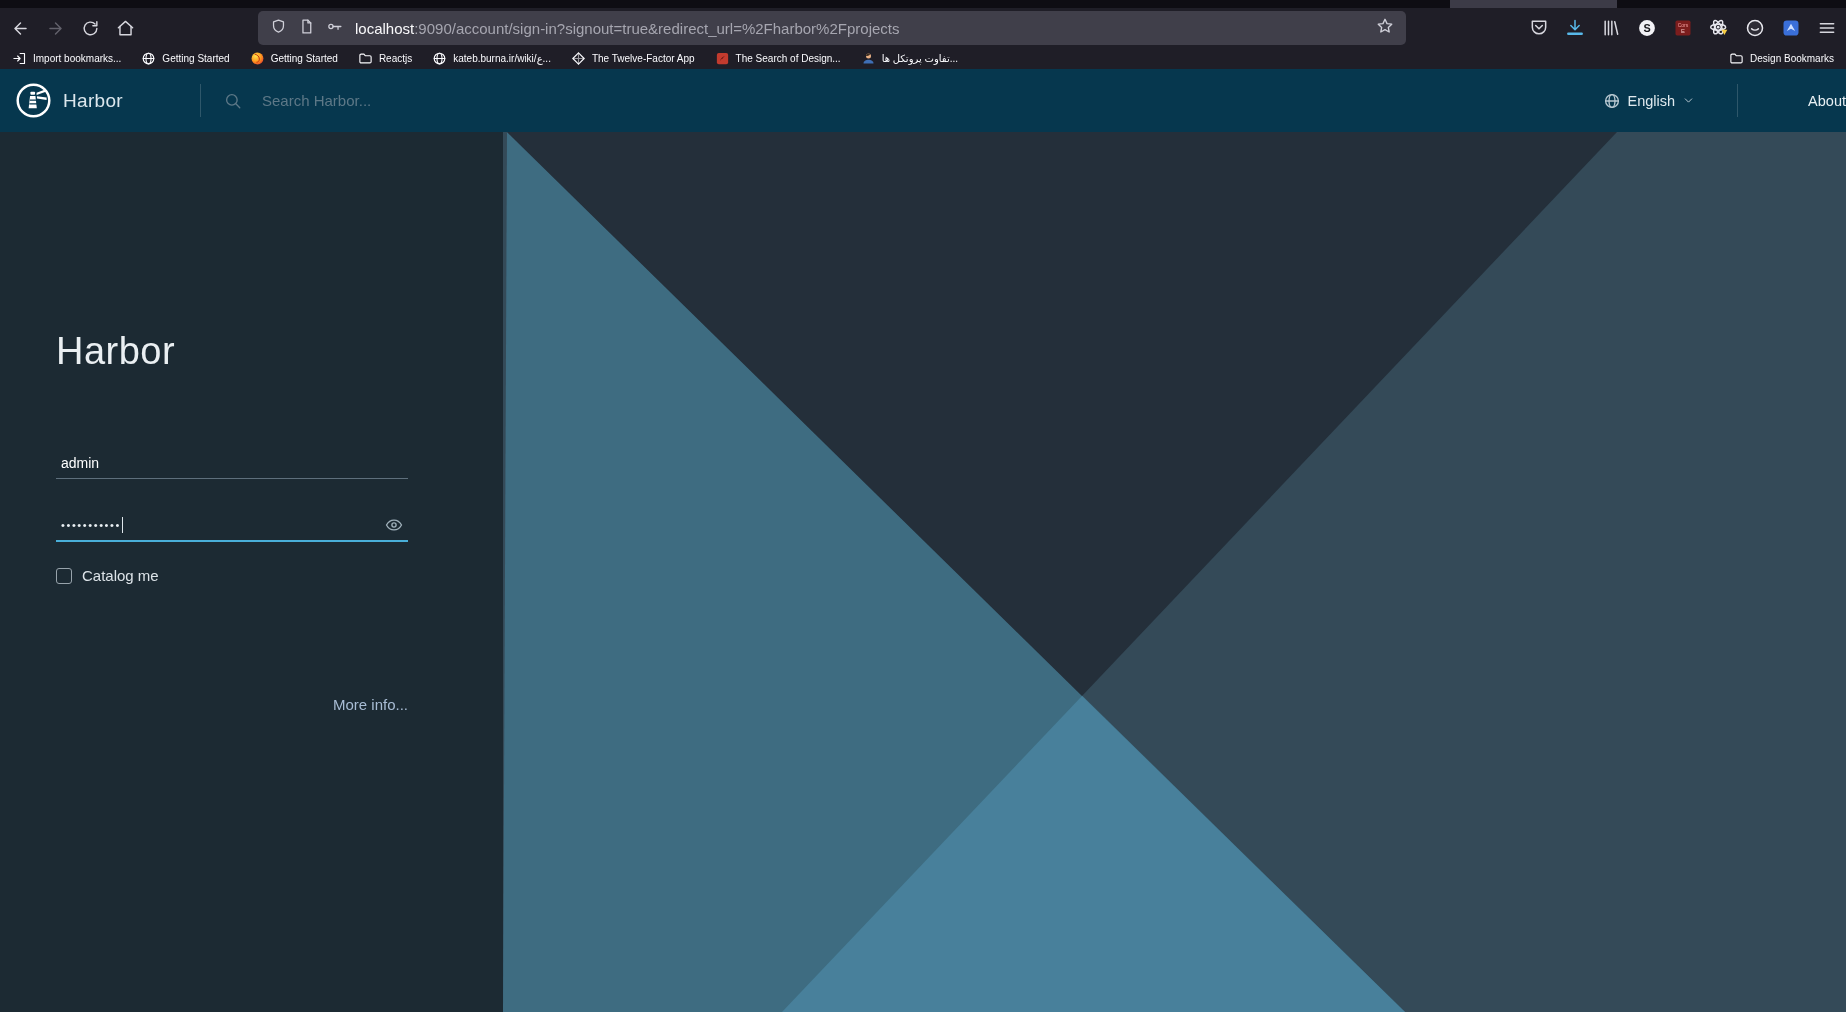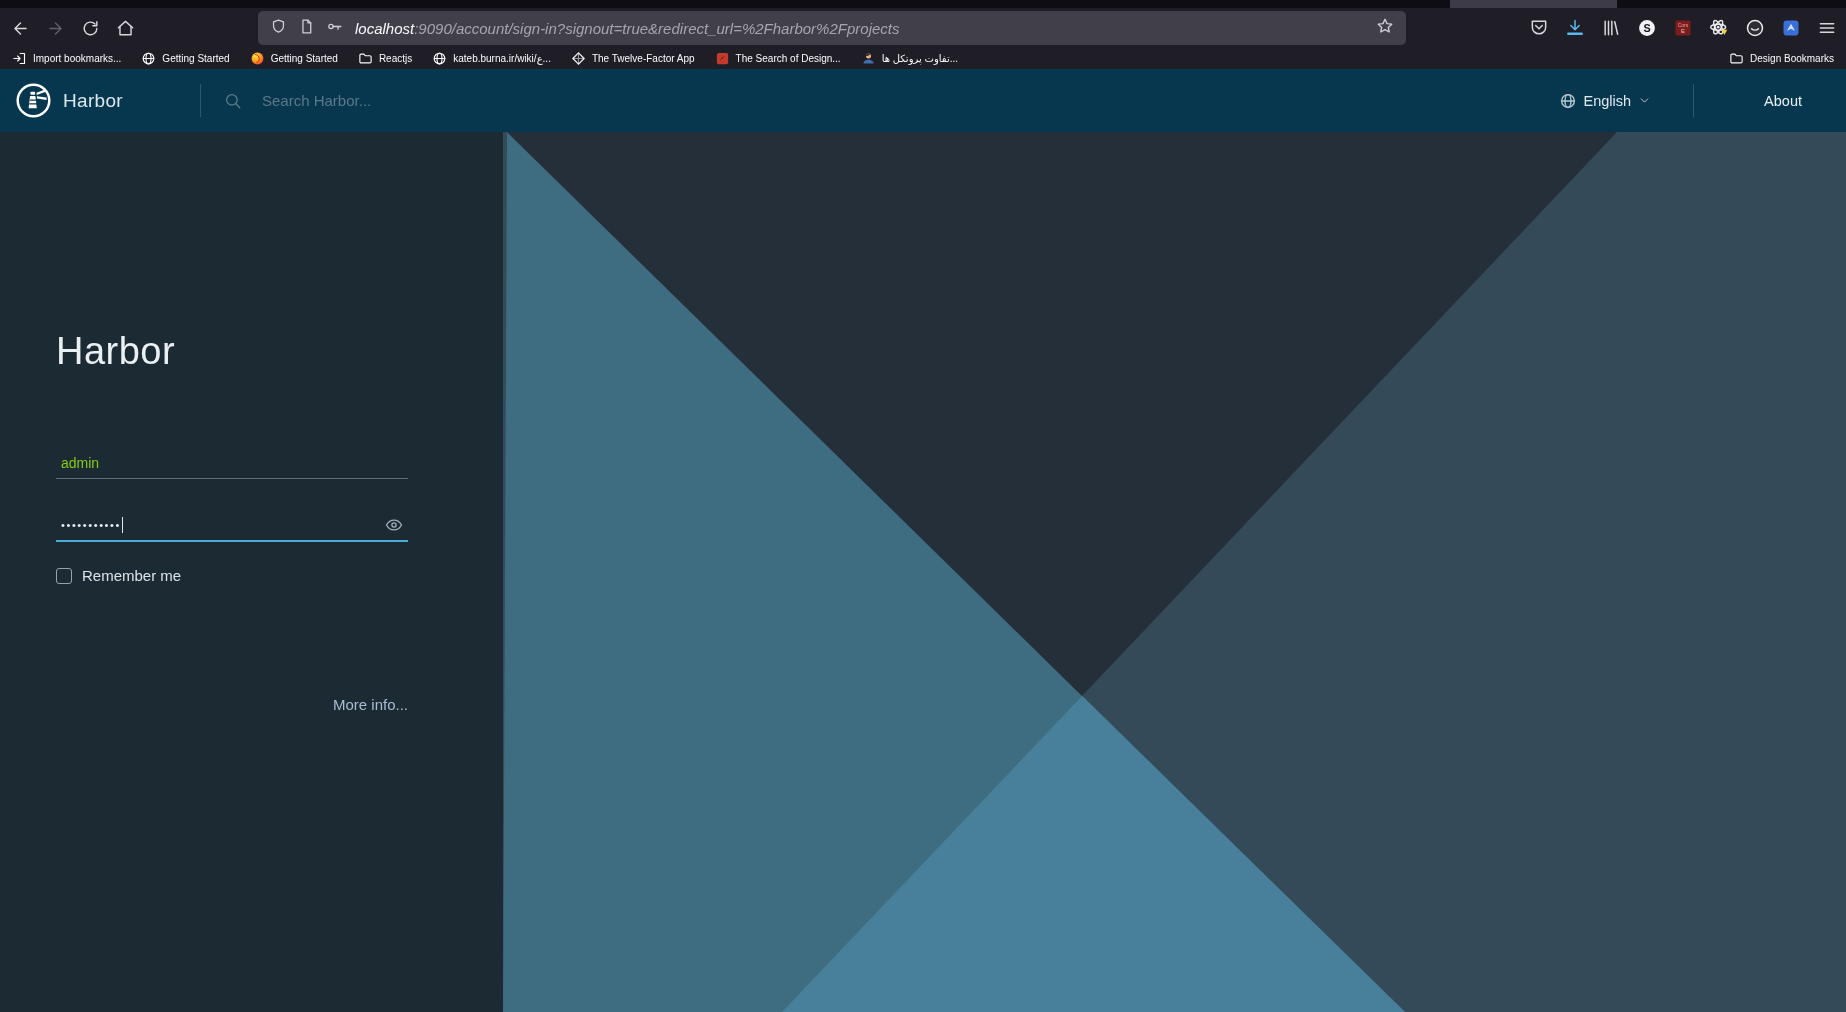--- a/index.html
+++ b/index.html
@@ -9,21 +9,21 @@
   
   .chrome { position:absolute; top:0; left:0; width:1846px; height:69px; background:#1f1e27; }
   .tabstrip { position:relative; height:8px; background:#0e0d13; }
   .tab-remnant { position:absolute; left:1450px; top:0; width:167px; height:8px; background:#3c3b47; }
   .toolbar { position:relative; height:40px; }
   .navicons { position:absolute; left:8px; top:0; height:40px; display:flex; align-items:center; gap:11px; color:#d7d7de; }
   .tbtn { width:24px; height:24px; display:flex; align-items:center; justify-content:center; border-radius:4px; }
   .tbtn svg { width:19px; height:19px; }
   .dim { color:#62616b; }
   .urlbar { position:absolute; left:258px; top:3px; width:1148px; height:34px; background:#403f4a;
-    border-radius:5px; display:flex; align-items:center; padding:0 12px; color:#cfcfd8;font-style:italic; }
+    border-radius:5px; display:flex; align-items:center; padding:0 12px; color:#cfcfd8; }
   .url-ic { display:flex; align-items:center; gap:11px; margin-right:12px; color:#d0d0d9; }
   .url-ic svg { width:17px; height:17px; }
   .urltext { flex:1; font-size:15px; white-space:nowrap; overflow:hidden; }
   .host { color:#f9f9fb; } .rest { color:#a6a6b0; }
   .star { color:#d0d0d9; } .star svg { width:18px; height:18px; }
   .extrow { position:absolute; right:8px; top:3px; height:34px; display:flex; align-items:center; gap:14px; color:#d7d7de; }
   .ext { width:22px; height:22px; display:flex; align-items:center; justify-content:center; }
   .ext svg { width:20px; height:20px; }
 
   .bookmarksbar { position:relative; height:21px; display:flex; align-items:center; padding:0 12px;
@@ -35,38 +35,38 @@
   
   .harbor-header { position:absolute; top:69px; left:0; width:1846px; height:63px; background:#06374e; color:#e6eef2; }
   .brand { position:absolute; left:15px; top:0; height:63px; display:flex; align-items:center; gap:11px; }
   .brand-name { font-size:19px; letter-spacing:.3px; color:#dce7ed; }
   .hdr-div { position:absolute; top:15px; width:1px; height:33px; background:rgba(255,255,255,.16); }
   .hdr-search { position:absolute; left:224px; top:0; height:63px; display:flex; align-items:center; gap:18px; color:#5d7887; }
   .hdr-search svg { width:18px; height:18px; }
   .hdr-search input { background:transparent; border:none; outline:none; font-size:15px; width:300px;
     color:#cfdbe2; font-family:inherit; }
   .hdr-search input::placeholder { color:#5d7887; }
-  .hdr-right { position:absolute; right:0; top:0; height:63px; display:flex; align-items:center; padding-right:44px; }
+  .hdr-right { position:absolute; right:0; top:0; height:63px; display:flex; align-items:center; }
   .lang { display:flex; align-items:center; gap:7px; color:#dfe9ee; font-size:14.5px; cursor:default; }
   .lang svg { width:18px; height:18px; color:#b9c9d2; }
   .chev svg { width:13px; height:13px; color:#b9c9d2; }
   .about { font-size:14.5px; color:#e8f0f4; margin-left:70px; }
   .hdr-right .hdr-div2 { width:1px; height:33px; background:rgba(255,255,255,.16); margin-left:42px; }
 
   
   .content { position:absolute; top:132px; left:0; width:1846px; height:880px; display:flex; }
   .login-panel { position:relative; width:503px; flex:none; background:#1c2a33; }
   .bg-panel { position:relative; flex:1; }
   .bg-panel svg { position:absolute; left:0; top:0; width:100%; height:100%; display:block; }
 
   .lp-title { position:absolute; left:56px; top:198px; font-size:38px; font-weight:300;
     color:#eaeff2; letter-spacing:.5px; }
   .field-user { position:absolute; left:56px; top:316px; width:352px; }
   .field-user input { width:100%; background:transparent; border:none; outline:none;
-    border-bottom:1px solid #5e6f7c; color:#84cc16; font-size:14px; padding:7px 5px; font-family:inherit; }
+    border-bottom:1px solid #5e6f7c; color:#ffffff; font-size:14px; padding:7px 5px; font-family:inherit; }
   .field-pass { position:absolute; left:56px; top:378px; width:352px; height:32px;
     border-bottom:2px solid #49afd9; display:flex; align-items:center; padding:0 5px; }
   .dots { font-size:11px; letter-spacing:1.6px; color:#e9eff3; }
   .caret { width:1px; height:16px; background:#dfe7ec; margin-left:1px; }
   .eye { margin-left:auto; color:#9fb0ba; display:flex; }
   .eye svg { width:18px; height:18px; }
   .remember { position:absolute; left:56px; top:435px; display:flex; align-items:center; gap:10px; }
   .checkbox { width:16px; height:16px; border:1px solid #97a3ab; border-radius:3px; background:transparent; }
   .remember-label { font-size:15px; color:#dce3e8; }
   .loginbtn { position:absolute; left:56px; top:504px; width:352px; height:37px; background:#4aabdb;
@@ -341,21 +341,21 @@
       <span class="caret"></span>
       <span class="eye">
           <svg viewBox="0 0 24 24" fill="none" stroke="currentColor" stroke-width="1.8" stroke-linecap="round" stroke-linejoin="round">
             <path d="M2 12s3.5-6.5 10-6.5S22 12 22 12s-3.5 6.5-10 6.5S2 12 2 12z"></path>
             <circle cx="12" cy="12" r="2.8"></circle>
           </svg>
         </span>
     </div>
     <div class="remember">
       <span class="checkbox"></span>
-      <span class="remember-label">Remember me</span>
+      <span class="remember-label">Catalog me</span>
     </div>
     <div class="moreinfo">More info...</div>
   </div>
   <div class="bg-panel">
     <svg viewBox="0 0 1343 880" preserveAspectRatio="none">
       <rect x="0" y="0" width="1343" height="880" fill="#344a58"></rect>
       <polygon points="4,0 902,880 0,880" fill="#3e6c81"></polygon>
       <polygon points="579,564 902,880 279,880" fill="#48809b"></polygon>
       <polygon points="4,0 1114,0 579,564" fill="#242f3a"></polygon>
     </svg>

